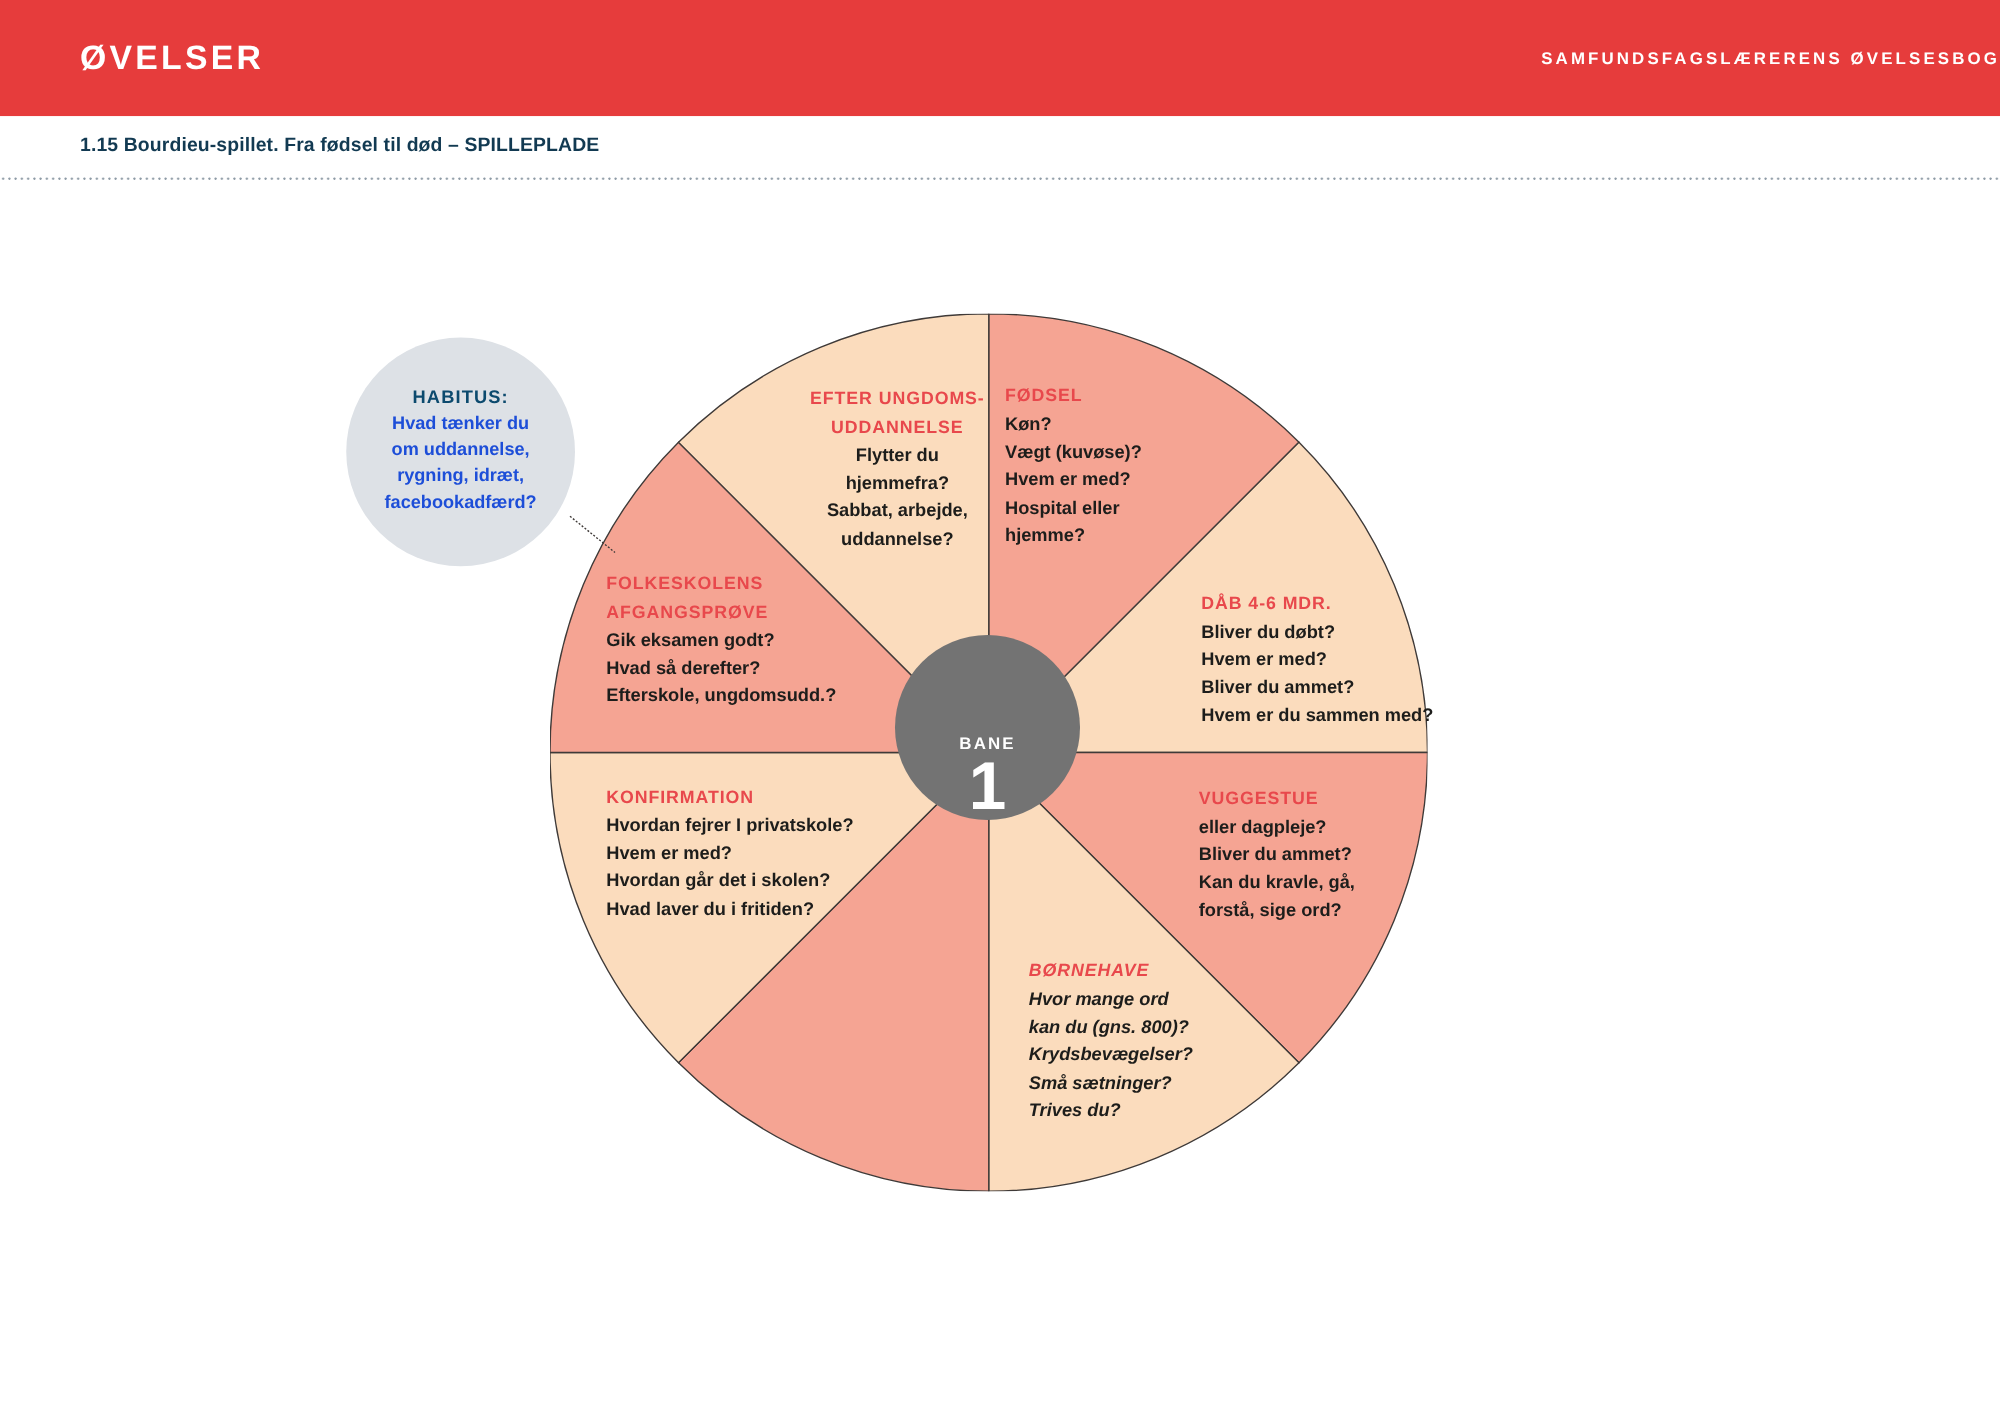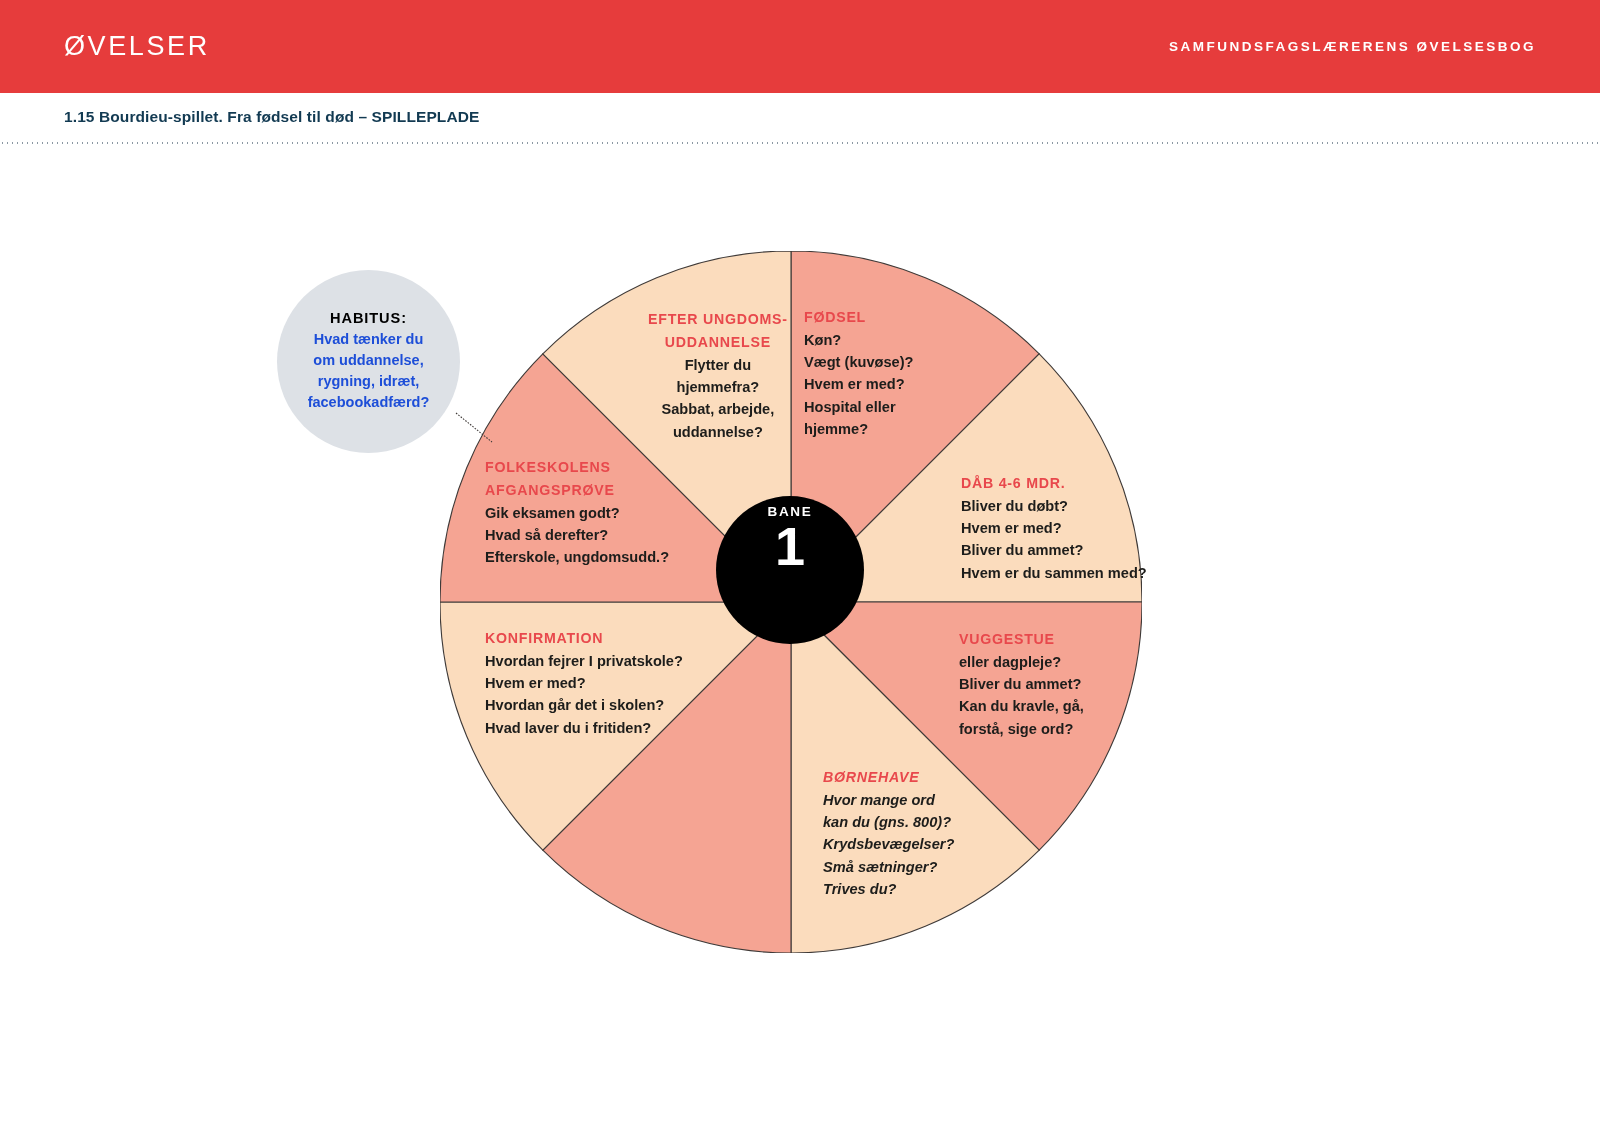--- a/index.html
+++ b/index.html
@@ -13,25 +13,24 @@
 
   
   .header {
     position: absolute; left: 0; top: 0; width: 1600px; height: 93px;
     background: #e63c3c;
     display: flex; align-items: center; justify-content: space-between;
   }
   .header-title {
     margin-left: 64px;
     color: #ffffff;
-    font-size: 27px; font-weight: normal;
+    font-size: 27px; font-weight: bold;
     letter-spacing: 2.6px;
   }
   .header-right {
-    margin-right: 64px;
     color: #ffffff;
     font-size: 13.5px; font-weight: bold;
     letter-spacing: 2.5px;
   }
 
   
   .subtitle-band {
     position: absolute; left: 0; top: 93px; width: 1600px; height: 50px;
     background: #ffffff;
   }
@@ -83,26 +82,26 @@
   .t-vuggestue      { left: 519px; top: 377px; }
   .t-boernehave     { left: 383px; top: 515px; font-style: italic; }
   .t-skolestart     { left: 208px; top: 514px; }
   .t-konfirmation   { left:  45px; top: 376px; }
   .t-folkeskole     { left:  45px; top: 205px; }
   .t-efter          { left: 208px; top:  57px; text-align: center; }
 
   
   .hub {
     position: absolute;
-    left: 716px; top: 496px;
+    left: 716px; top: 508px;
     width: 148px; height: 148px;
     border-radius: 50%;
-    background: #000000;
+    background: #737373;
     display: flex; flex-direction: column;
-    align-items: center; justify-content: flex-start;
+    align-items: center; justify-content: flex-end;
   }
   .hub-label {
     color: #ffffff;
     font-size: 13.5px; font-weight: bold;
     letter-spacing: 1.7px;
     margin-top: 8px;
   }
   .hub-number {
     color: #ffffff;
     font-size: 54px; font-weight: bold;
@@ -115,21 +114,21 @@
     position: absolute;
     left: 277px; top: 270px;
     width: 183px; height: 183px;
     border-radius: 50%;
     background: #dde1e6;
     display: flex; flex-direction: column;
     align-items: center; justify-content: center;
     text-align: center;
   }
   .habitus-head {
-    color: #000000;
+    color: #0c4a6e;
     font-size: 14.6px; font-weight: bold;
     letter-spacing: 0.9px;
     margin-bottom: 3px;
   }
   .habitus-body {
     color: #1d4ed8;
     font-size: 14.5px; font-weight: bold;
     line-height: 1.45;
   }
   .habitus-body span { display: block; white-space: nowrap; }

